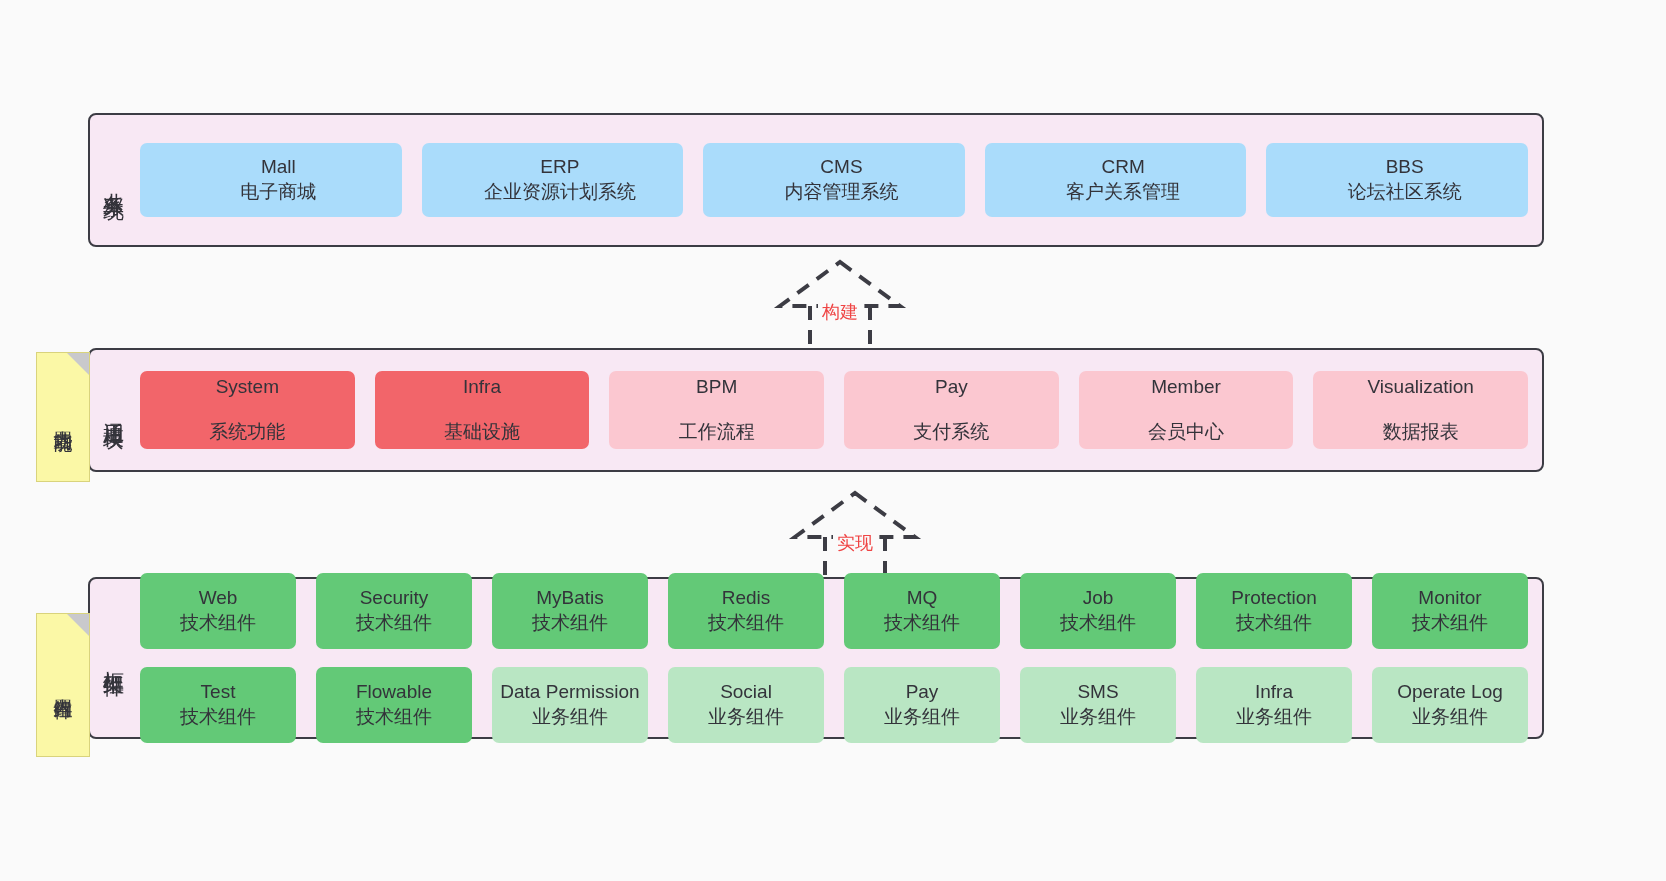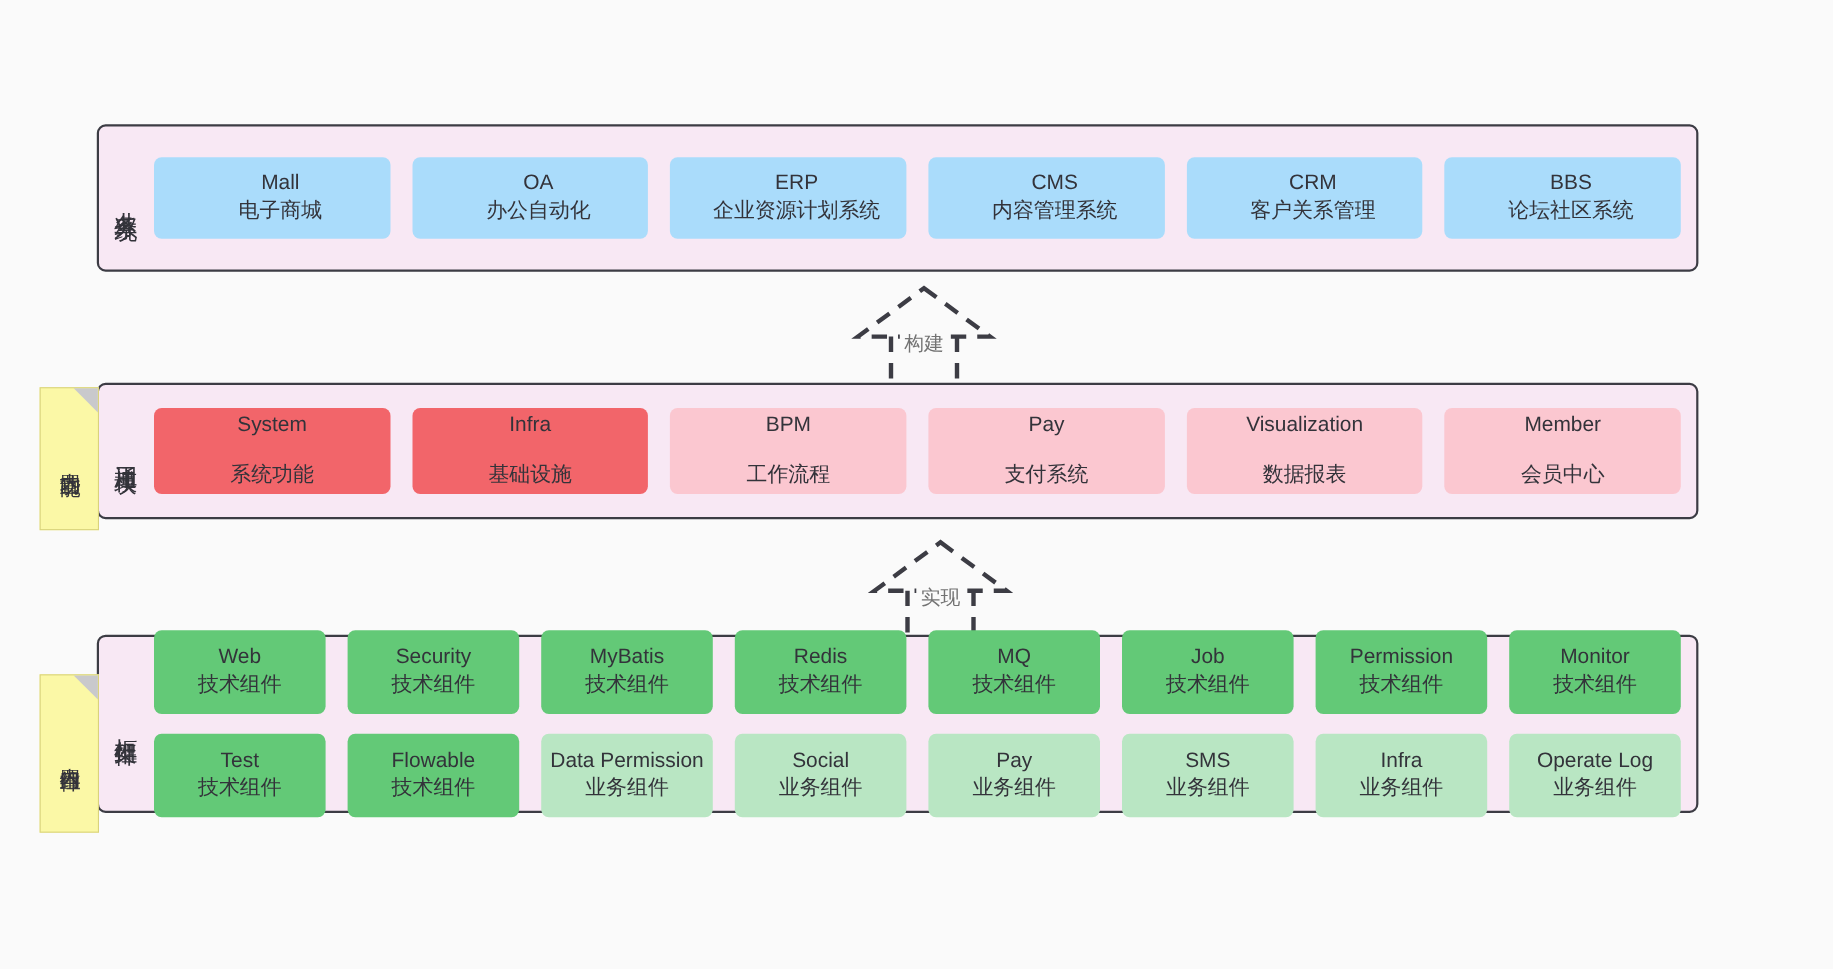--- a/index.html
+++ b/index.html
@@ -136,43 +136,39 @@
   }
   .connector svg { display: block; width: 100%; height: 100%; overflow: visible; }
   .connector .c-label {
     position: absolute;
     left: 50%;
     transform: translateX(-50%);
     bottom: 30px;
     background: #fafafa;
     padding: 0 4px;
     font-size: 18px;
-    color: #737373;
+    color: #ef4444;
     white-space: nowrap;
     user-select: none;
   }
   #conn-build   { left: 760px; top: 258px; }
   #conn-realize { left: 775px; top: 489px; }
 </style>
 </head>
 <body>
 
 <div class="canvas">
 
   <div class="layer" id="layer-business">
     <div class="layer-title">业务系统</div>
     <div class="layer-body">
       <div class="row">
         <div class="node c-blue">
           <span class="n-title">Mall</span>
           <span class="n-sub">电子商城</span>
-        </div>
-        <div class="node c-blue">
-          <span class="n-title">OA</span>
-          <span class="n-sub">办公自动化</span>
         </div>
         <div class="node c-blue">
           <span class="n-title">ERP</span>
           <span class="n-sub">企业资源计划系统</span>
         </div>
         <div class="node c-blue">
           <span class="n-title">CMS</span>
           <span class="n-sub">内容管理系统</span>
         </div>
         <div class="node c-blue">
@@ -209,26 +205,26 @@
         </div>
         <div class="node c-pink">
           <span class="n-title">BPM</span>
           <span class="n-sub">工作流程</span>
         </div>
         <div class="node c-pink">
           <span class="n-title">Pay</span>
           <span class="n-sub">支付系统</span>
         </div>
         <div class="node c-pink">
+          <span class="n-title">Member</span>
+          <span class="n-sub">会员中心</span>
+        </div>
+        <div class="node c-pink">
           <span class="n-title">Visualization</span>
           <span class="n-sub">数据报表</span>
-        </div>
-        <div class="node c-pink">
-          <span class="n-title">Member</span>
-          <span class="n-sub">会员中心</span>
         </div>
       </div>
     </div>
   </div>
 
   <div class="connector" id="conn-realize">
     <svg viewBox="0 0 160 96" preserveAspectRatio="none">
       <path d="M80 4 L140 48 L20 48 Z" fill="none" stroke="#3c3c44" stroke-width="4" stroke-dasharray="14 10" stroke-linecap="butt"></path>
       <path d="M50 48 L50 94 M110 48 L110 94 M50 94 L110 94" fill="none" stroke="#3c3c44" stroke-width="4" stroke-dasharray="14 10"></path>
     </svg>
@@ -257,21 +253,21 @@
         </div>
         <div class="node c-green">
           <span class="n-title">MQ</span>
           <span class="n-sub">技术组件</span>
         </div>
         <div class="node c-green">
           <span class="n-title">Job</span>
           <span class="n-sub">技术组件</span>
         </div>
         <div class="node c-green">
-          <span class="n-title">Permission</span>
+          <span class="n-title">Protection</span>
           <span class="n-sub">技术组件</span>
         </div>
         <div class="node c-green">
           <span class="n-title">Monitor</span>
           <span class="n-sub">技术组件</span>
         </div>
       </div>
       <div class="row">
         <div class="node c-green">
           <span class="n-title">Test</span>

